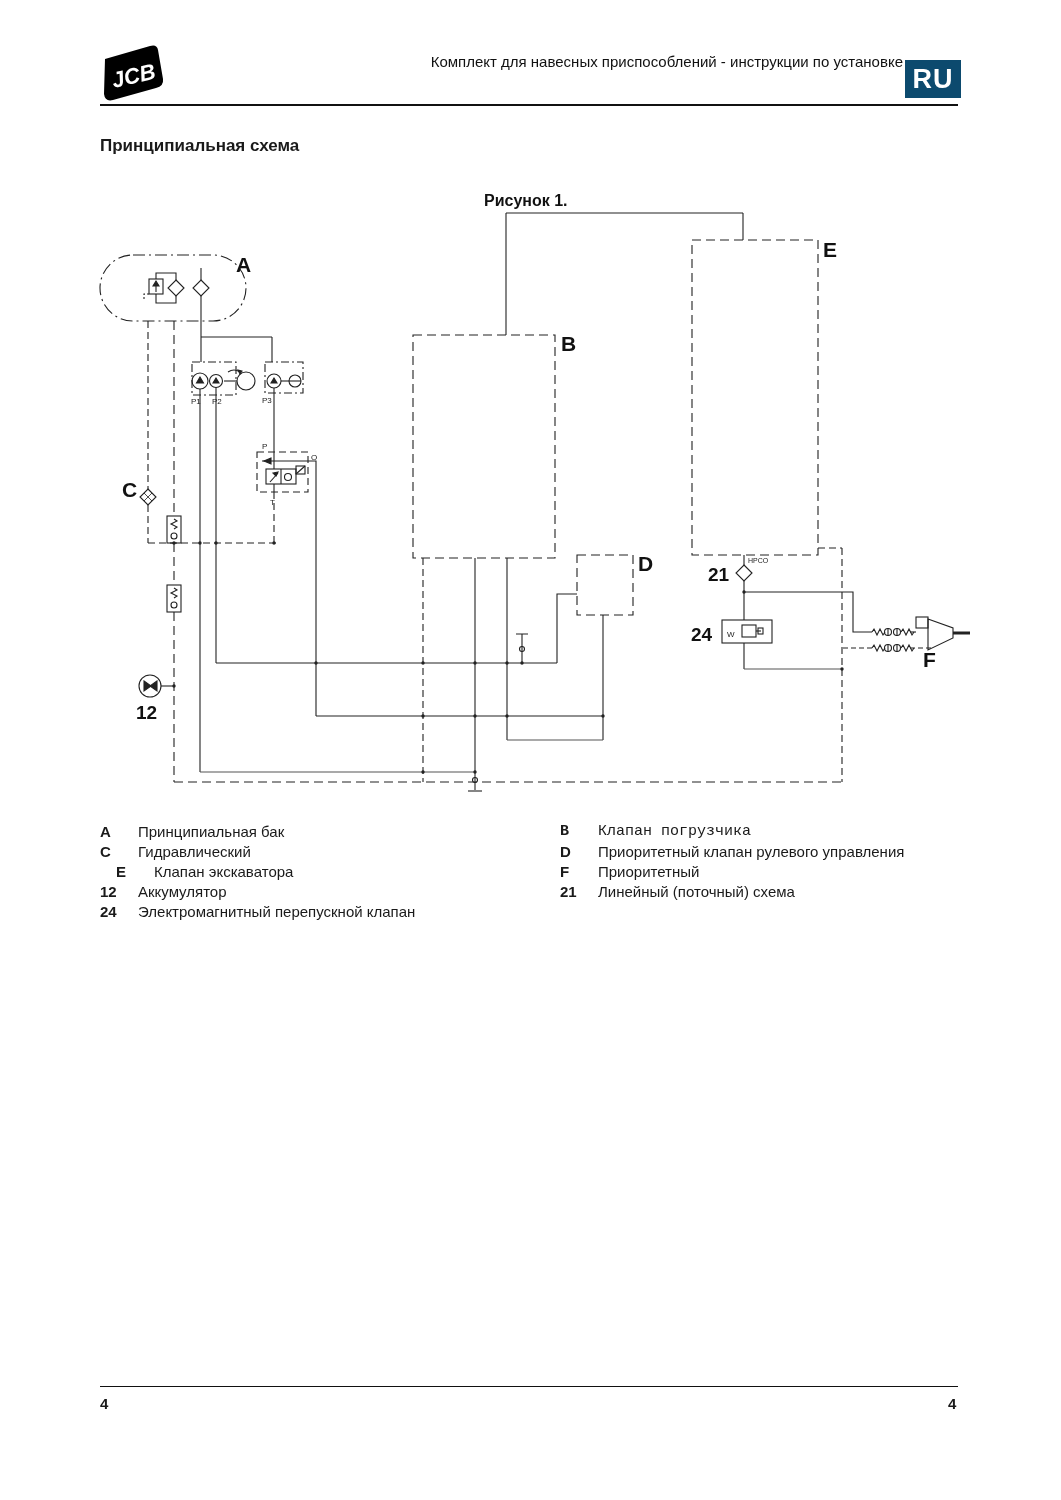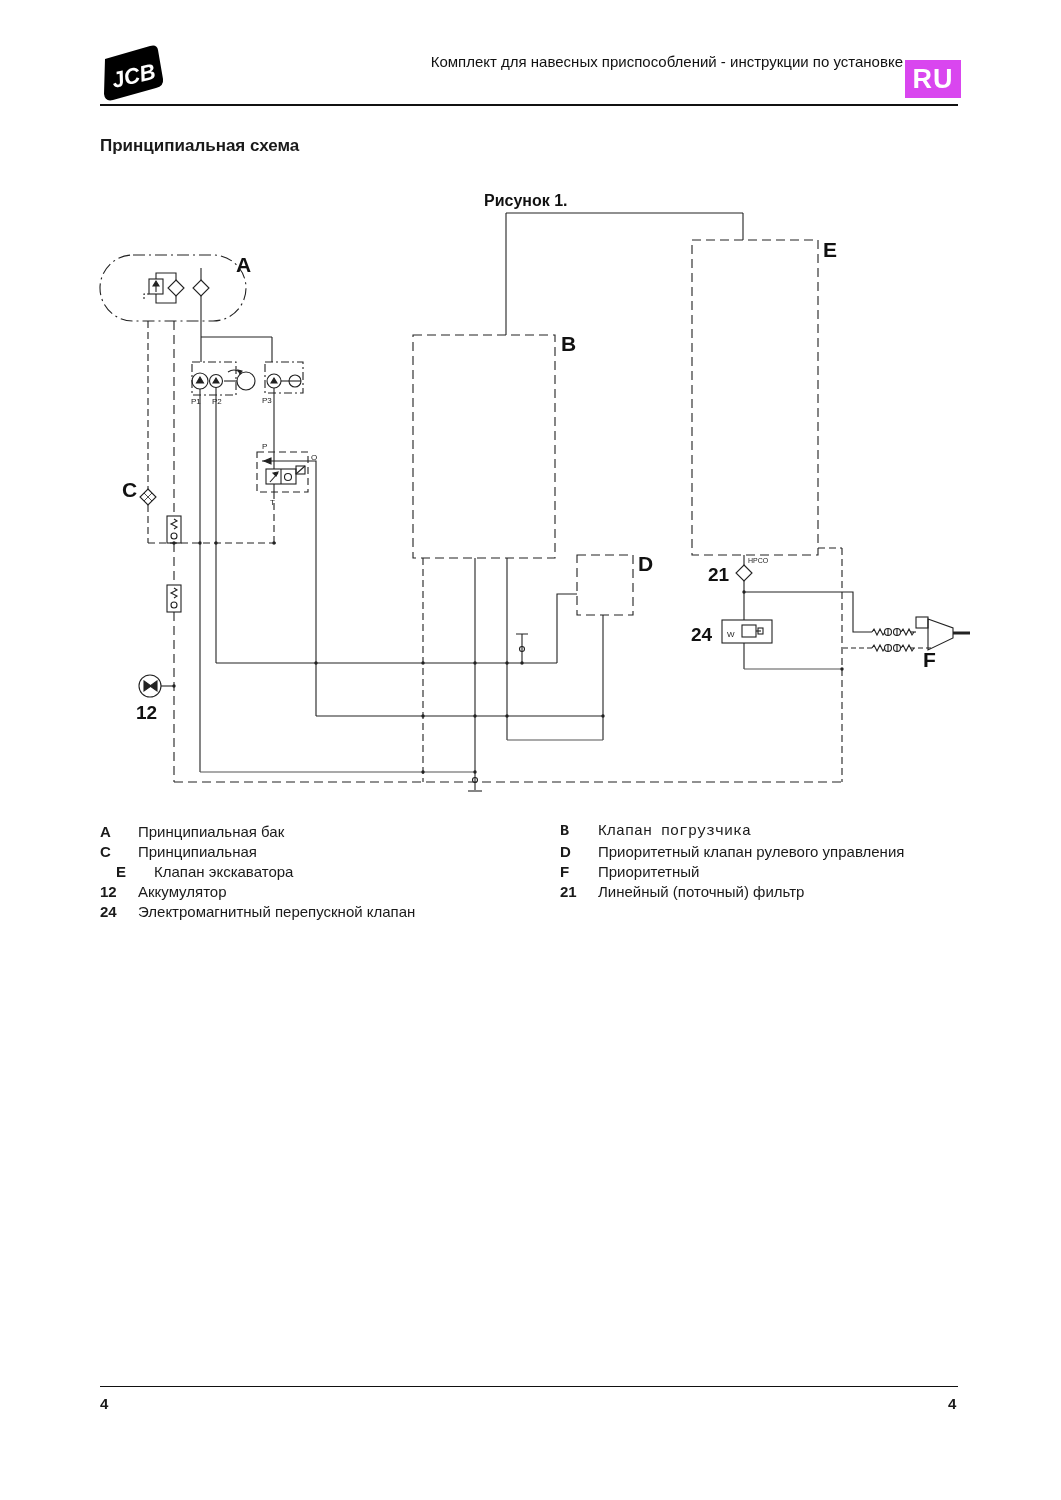--- a/index.html
+++ b/index.html
@@ -2,21 +2,21 @@
 <html><head>
 <meta charset="utf-8">
 <style>
   html,body{margin:0;padding:0;background:#fff;}
   .page{position:relative;width:1061px;height:1500px;background:#ffffff;overflow:hidden;
         font-family:"Liberation Sans",sans-serif;color:#1a1a1a;}
   .abs{position:absolute;}
   
   .hdr-text{position:absolute;left:200px;top:51px;width:703px;text-align:right;
             font-size:15px;line-height:22px;color:#111;}
-  .ru-badge{position:absolute;left:905px;top:60px;width:56px;height:38px;background:#d946ef;
+  .ru-badge{position:absolute;left:905px;top:60px;width:56px;height:38px;background:#0c4a6e;
             color:#fff;font-size:27px;font-weight:bold;display:flex;align-items:center;
             justify-content:center;letter-spacing:1px;}
   .rule{position:absolute;left:100px;width:858px;height:0;border-top:2px solid #111;}
   .page-title{position:absolute;left:100px;top:136px;font-size:17px;font-weight:bold;}
   
   .legend-row{position:absolute;font-size:15px;line-height:20px;white-space:nowrap;}
   .legend-key{display:inline-block;width:38px;font-weight:bold;}
   
   .foot-num{position:absolute;top:1395px;font-size:15px;font-weight:bold;}
   .foot-code{position:absolute;left:100px;top:1395px;width:858px;text-align:center;font-size:15px;}
@@ -244,34 +244,34 @@
     <text class="tiny" x="270" y="505">T</text>
     <text class="tiny" x="311" y="460">O</text>
     <text class="tiny" x="748" y="563" style="font-size:7px">HPCO</text>
     <text class="tiny" x="727" y="637">W</text>
   </svg>
 
   <div>
     <div class="legend-row" style="left:100px;top:822px;">
       <span class="legend-key">A</span><span>Принципиальная бак</span></div>
     <div class="legend-row" style="left:100px;top:842px;">
-      <span class="legend-key">C</span><span>Принципиальная</span></div>
+      <span class="legend-key">C</span><span>Гидравлический</span></div>
     <div class="legend-row" style="left:116px;top:862px;">
       <span class="legend-key">E</span><span>Клапан экскаватора</span></div>
     <div class="legend-row" style="left:100px;top:882px;">
       <span class="legend-key">12</span><span>Аккумулятор</span></div>
     <div class="legend-row" style="left:100px;top:902px;">
       <span class="legend-key">24</span><span>Электромагнитный перепускной клапан</span></div>
     <div class="legend-row" style="left:560px;top:822px;font-family:Liberation Mono, monospace;">
       <span class="legend-key">B</span><span>Клапан погрузчика</span></div>
     <div class="legend-row" style="left:560px;top:842px;">
       <span class="legend-key">D</span><span>Приоритетный клапан рулевого управления</span></div>
     <div class="legend-row" style="left:560px;top:862px;">
       <span class="legend-key">F</span><span>Приоритетный</span></div>
     <div class="legend-row" style="left:560px;top:882px;">
-      <span class="legend-key">21</span><span>Линейный (поточный) фильтр</span></div>
+      <span class="legend-key">21</span><span>Линейный (поточный) схема</span></div>
   </div>
 
   <div class="rule" style="top:1386px;border-top-width:1.5px;"></div>
   <div class="foot-num" style="left:100px;">4</div>
   <div class="foot-num" style="left:948px;">4</div>
 
 </div>
 
 </body></html>

